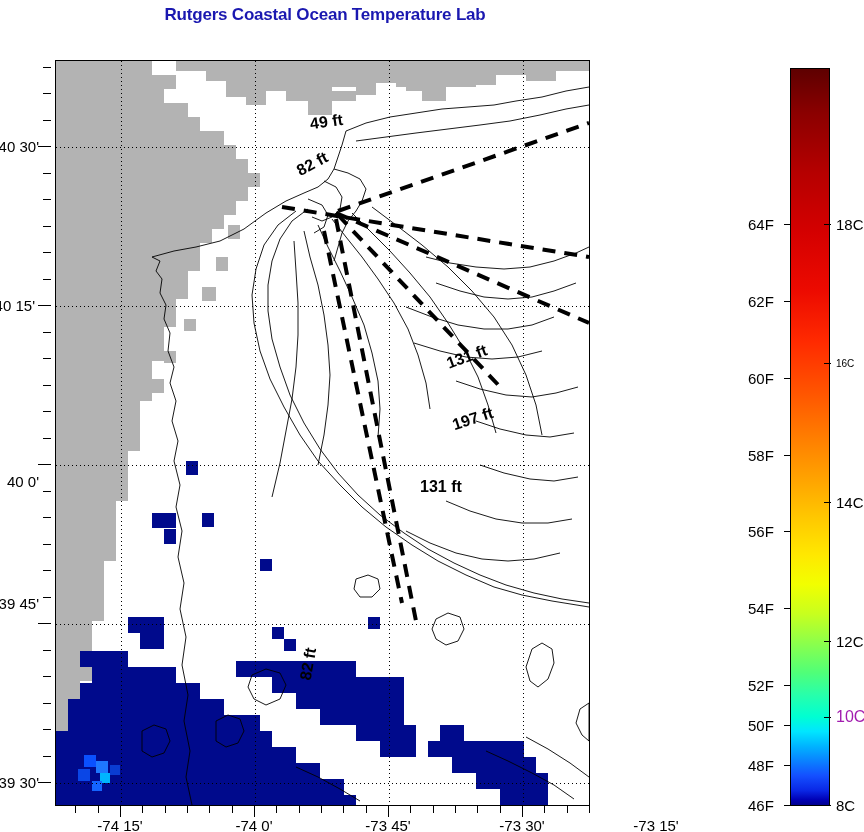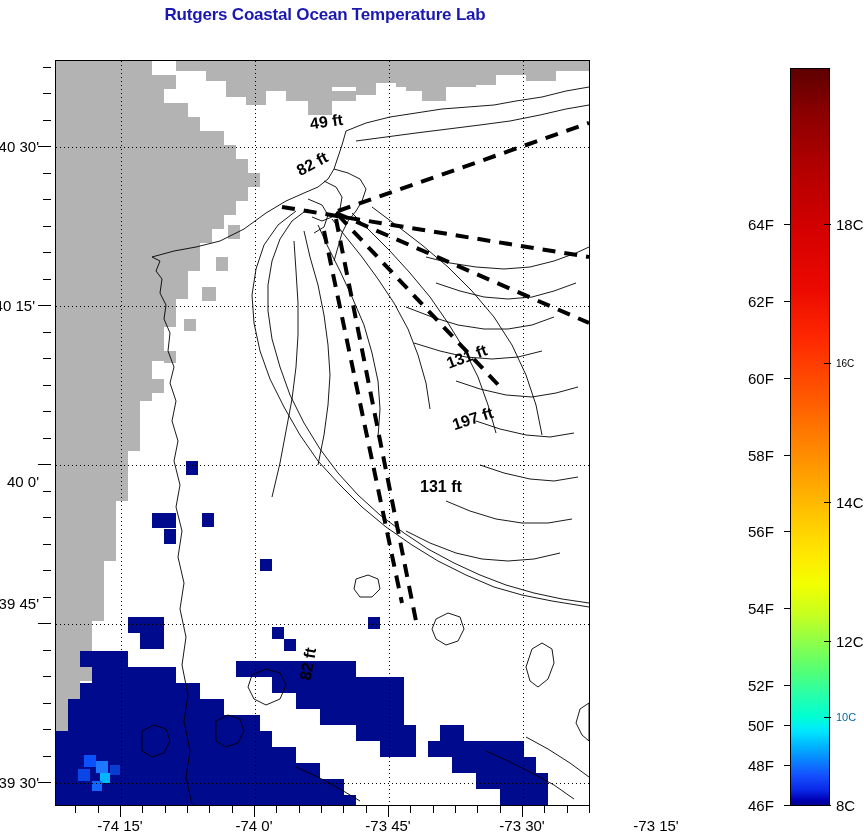--- a/index.html
+++ b/index.html
@@ -324,16 +324,16 @@
     <div class="cb-lab-l" style="position: absolute; left: 748px; top: 804.524px; font-size: 15px; color: rgb(0, 0, 0); transform: translateY(-50%); white-space: nowrap;">46F</div>
     <div style="position: absolute; left: 824px; width: 7px; height: 1px; background: rgb(0, 0, 0); top: 224.456px;"></div>
     <div style="position: absolute; left: 836px; top: 224.456px; font-size: 15px; color: rgb(0, 0, 0); transform: translateY(-50%); white-space: nowrap;">18C</div>
     <div style="position: absolute; left: 824px; width: 7px; height: 1px; background: rgb(0, 0, 0); top: 363.2px;"></div>
     <div style="position: absolute; left: 836px; top: 363.2px; font-size: 10px; color: rgb(0, 0, 0); transform: translateY(-50%); white-space: nowrap;">16C</div>
     <div style="position: absolute; left: 824px; width: 7px; height: 1px; background: rgb(0, 0, 0); top: 501.944px;"></div>
     <div style="position: absolute; left: 836px; top: 501.944px; font-size: 15px; color: rgb(0, 0, 0); transform: translateY(-50%); white-space: nowrap;">14C</div>
     <div style="position: absolute; left: 824px; width: 7px; height: 1px; background: rgb(0, 0, 0); top: 640.688px;"></div>
     <div style="position: absolute; left: 836px; top: 640.688px; font-size: 15px; color: rgb(0, 0, 0); transform: translateY(-50%); white-space: nowrap;">12C</div>
     <div style="position: absolute; left: 824px; width: 7px; height: 1px; background: rgb(0, 0, 0); top: 717.44px;"></div>
-    <div style="position: absolute; left: 836px; top: 717.44px; font-size: 11px; color: #0369a1; transform: translateY(-50%); white-space: nowrap;">10C</div>
+    <div style="position: absolute; left: 836px; top: 717.44px; font-size: 16px; color: #a21caf; transform: translateY(-50%); white-space: nowrap;">10C</div>
     <div style="position: absolute; left: 824px; width: 7px; height: 1px; background: rgb(0, 0, 0); top: 804.524px;"></div>
     <div style="position: absolute; left: 836px; top: 804.524px; font-size: 15px; color: rgb(0, 0, 0); transform: translateY(-50%); white-space: nowrap;">8C</div>
   </div>
 
 </body></html>

